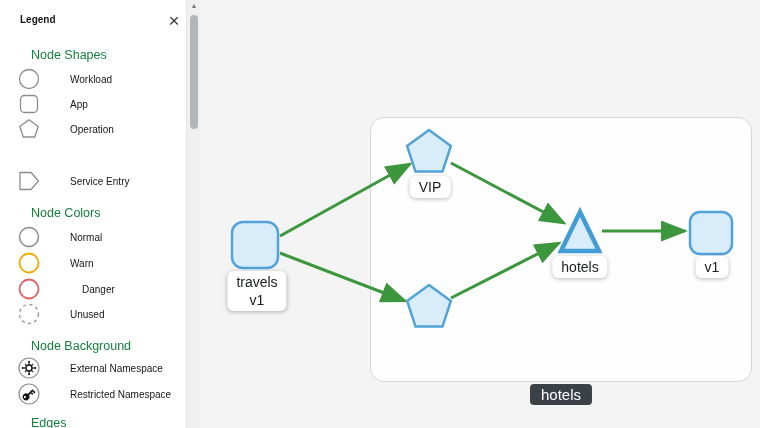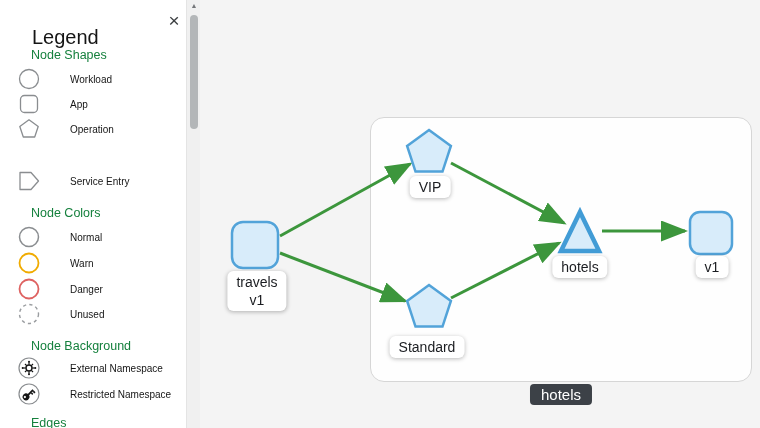--- a/index.html
+++ b/index.html
@@ -16,21 +16,21 @@
   .node-shape.thick{stroke-width:4.5;stroke:#429cd6;}
   .node-label{position:absolute;transform:translateX(-50%);background:#fff;color:#1b1d21;
               font-size:14px;line-height:1.3;padding:2px 9px;border-radius:6px;text-align:center;
               box-shadow:0 1px 4px rgba(0,0,0,.28);white-space:nowrap;}
   .node-label span{display:block;}
   .ns-badge{position:absolute;transform:translateX(-50%);background:#3c4147;color:#fff;
             font-size:15px;padding:2px 11px;border-radius:4px;}
 
   
   .legend{position:absolute;left:0;top:0;width:200px;height:428px;background:#fff;}
-  .legend-title{position:absolute;left:20px;top:14px;font-size:20px;font-weight:normal;color:#151515;margin:12px;}
+  .legend-title{position:absolute;left:20px;top:14px;font-size:10px;font-weight:bold;color:#151515;margin:0;}
   .legend-close{position:absolute;left:162px;top:9px;width:24px;height:24px;border:0;background:transparent;
                 color:#3c3f42;font-size:19px;line-height:24px;text-align:center;padding:0;cursor:pointer;}
   .lsec{position:absolute;left:31px;font-size:12.5px;color:#15803d;margin:0;font-weight:400;}
   .lrow{position:absolute;left:18px;height:24px;display:flex;align-items:center;}
   .licon{width:22px;height:22px;flex:0 0 22px;}
   .llabel{margin-left:30px;font-size:10px;color:#151515;white-space:nowrap;}
   .shape{fill:#fff;stroke:#8a8d90;stroke-width:1.3;stroke-linejoin:round;}
 
   
   .scroll-track{position:absolute;left:186px;top:0;width:14px;height:428px;background:#f0f0f0;
@@ -66,21 +66,20 @@
         <polygon class="node-shape thick" points="380,212 399,251 361,251"></polygon>
         <rect class="node-shape" x="490" y="212" width="42" height="42" rx="10"></rect>
       </g>
     </svg>
 
     <div class="node-label" style="left:57px;top:271px;">
       <span>travels</span>
       <span>v1</span>
     </div>
     <div class="node-label" style="left:230px;top:176px;">VIP</div>
-    <div class="node-label" style="left:227px;top:336px;">Standard</div>
     <div class="node-label" style="left:380px;top:256px;">hotels</div>
     <div class="node-label" style="left:512px;top:256px;">v1</div>
 
     <div class="ns-badge" style="left:361px;top:384px;">hotels</div>
   </main>
 
   <aside class="legend">
     <h2 class="legend-title">Legend</h2>
     <button class="legend-close">
       <span>×</span>
@@ -120,21 +119,21 @@
         <circle cx="11" cy="11" r="9.5" fill="#fff" stroke="#8a8d90" stroke-width="1.5"></circle>
       </svg>
       <span class="llabel">Normal</span>
     </div>
     <div class="lrow" style="top:251px;">
       <svg class="licon" viewBox="0 0 22 22">
         <circle cx="11" cy="11" r="9.5" fill="#fff" stroke="#f0ab00" stroke-width="1.8"></circle>
       </svg>
       <span class="llabel">Warn</span>
     </div>
-    <div class="lrow" style="top:277px;">
+    <div class="lrow" style="top:277px;gap:12px;">
       <svg class="licon" viewBox="0 0 22 22">
         <circle cx="11" cy="11" r="9.5" fill="#fff" stroke="#de6261" stroke-width="1.8"></circle>
       </svg>
       <span class="llabel">Danger</span>
     </div>
     <div class="lrow" style="top:302px;">
       <svg class="licon" viewBox="0 0 22 22">
         <circle cx="11" cy="11" r="9.5" fill="#fff" stroke="#9a9da0" stroke-width="1.4" stroke-dasharray="3.2 3.2"></circle>
       </svg>
       <span class="llabel">Unused</span>

